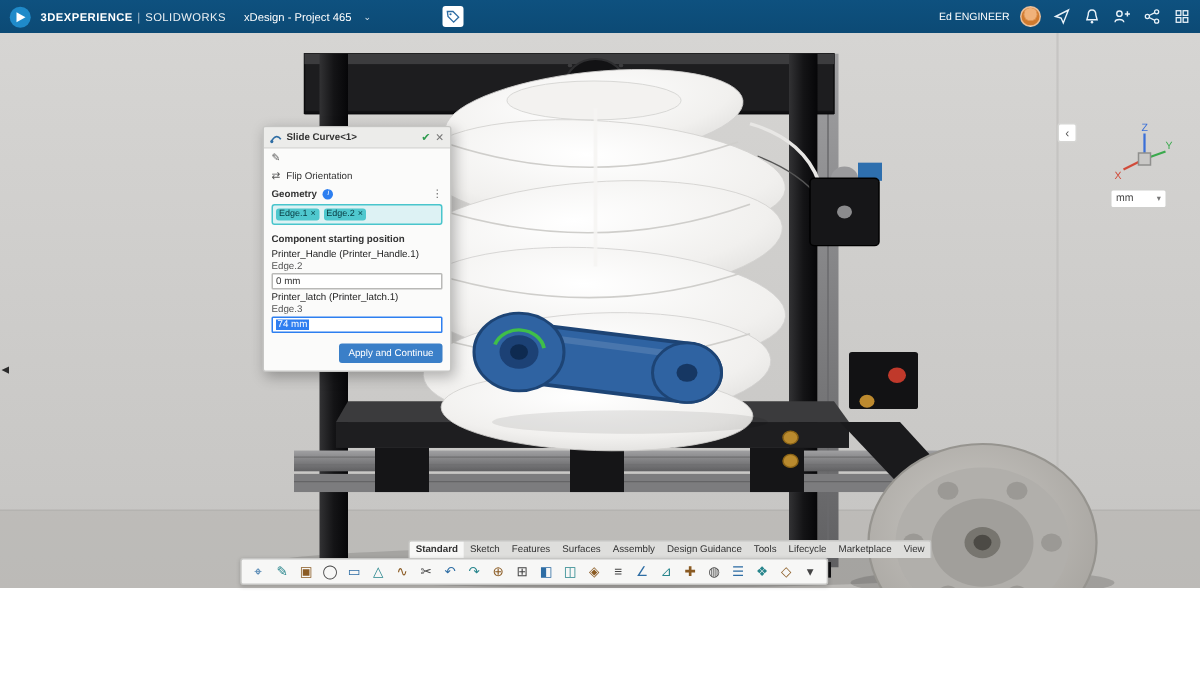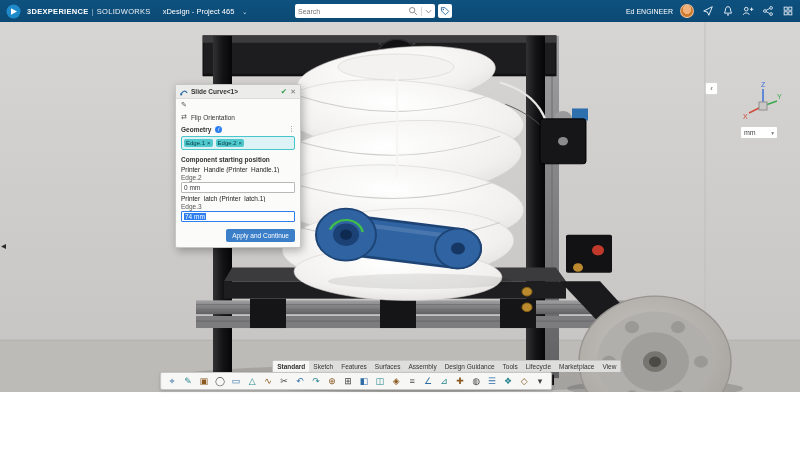--- a/index.html
+++ b/index.html
@@ -81,31 +81,20 @@
       <circle cx="7.5" cy="7.5" r="7" fill="#1f8ac9"></circle>
       <path d="M5 4.2 L11 7.5 L5 10.8 Z" fill="#fff"></path>
     </svg>
     <span class="brand"><b>3DEXPERIENCE</b><span class="sep">|</span><span class="prod">SOLIDWORKS</span></span>
     <span class="project">
       <span>xDesign - Project 465</span>
       <span class="caret">⌄</span>
     </span>
 
     <div class="searchwrap">
-      <div class="searchbox">
-        <input type="text" placeholder="Search" style="">
-        <svg width="10" height="10" viewBox="0 0 12 12">
-          <circle cx="5" cy="5" r="3.2" fill="none" stroke="#8a8a8a" stroke-width="1.2"></circle>
-          <line x1="7.6" y1="7.6" x2="10.6" y2="10.6" stroke="#8a8a8a" stroke-width="1.2"></line>
-        </svg>
-        <span class="divider"></span>
-        <svg width="7" height="7" viewBox="0 0 8 8">
-          <path d="M1 2.5 L4 5.5 L7 2.5" fill="none" stroke="#8a8a8a" stroke-width="1.1"></path>
-        </svg>
-      </div>
       <div class="sq-btn">
         <svg width="10" height="10" viewBox="0 0 12 12">
           <path d="M1.5 2 h4.5 l4.5 4.5 -4 4 -4.5 -4.5 Z" fill="none" stroke="#2e6da4" stroke-width="1.1"></path>
           <circle cx="4" cy="4.2" r=".9" fill="#2e6da4"></circle>
         </svg>
       </div>
     </div>
 
     <div class="topright">
       <span class="username">Ed ENGINEER</span>

